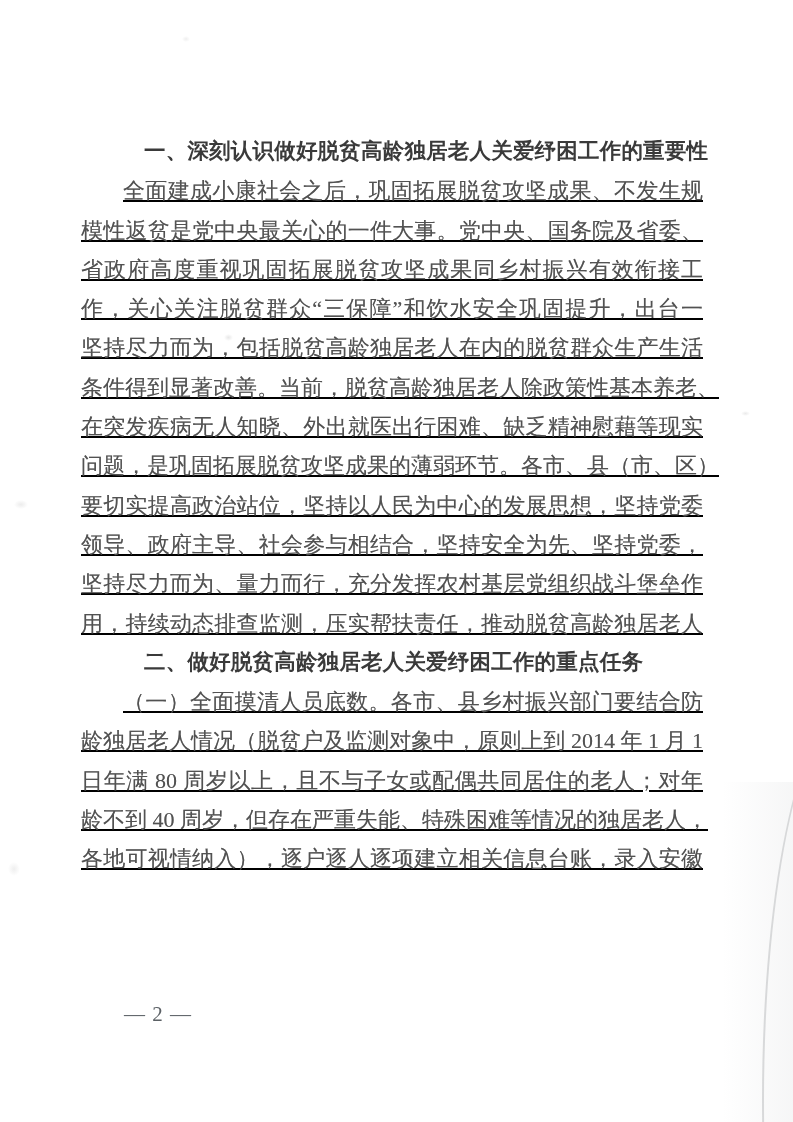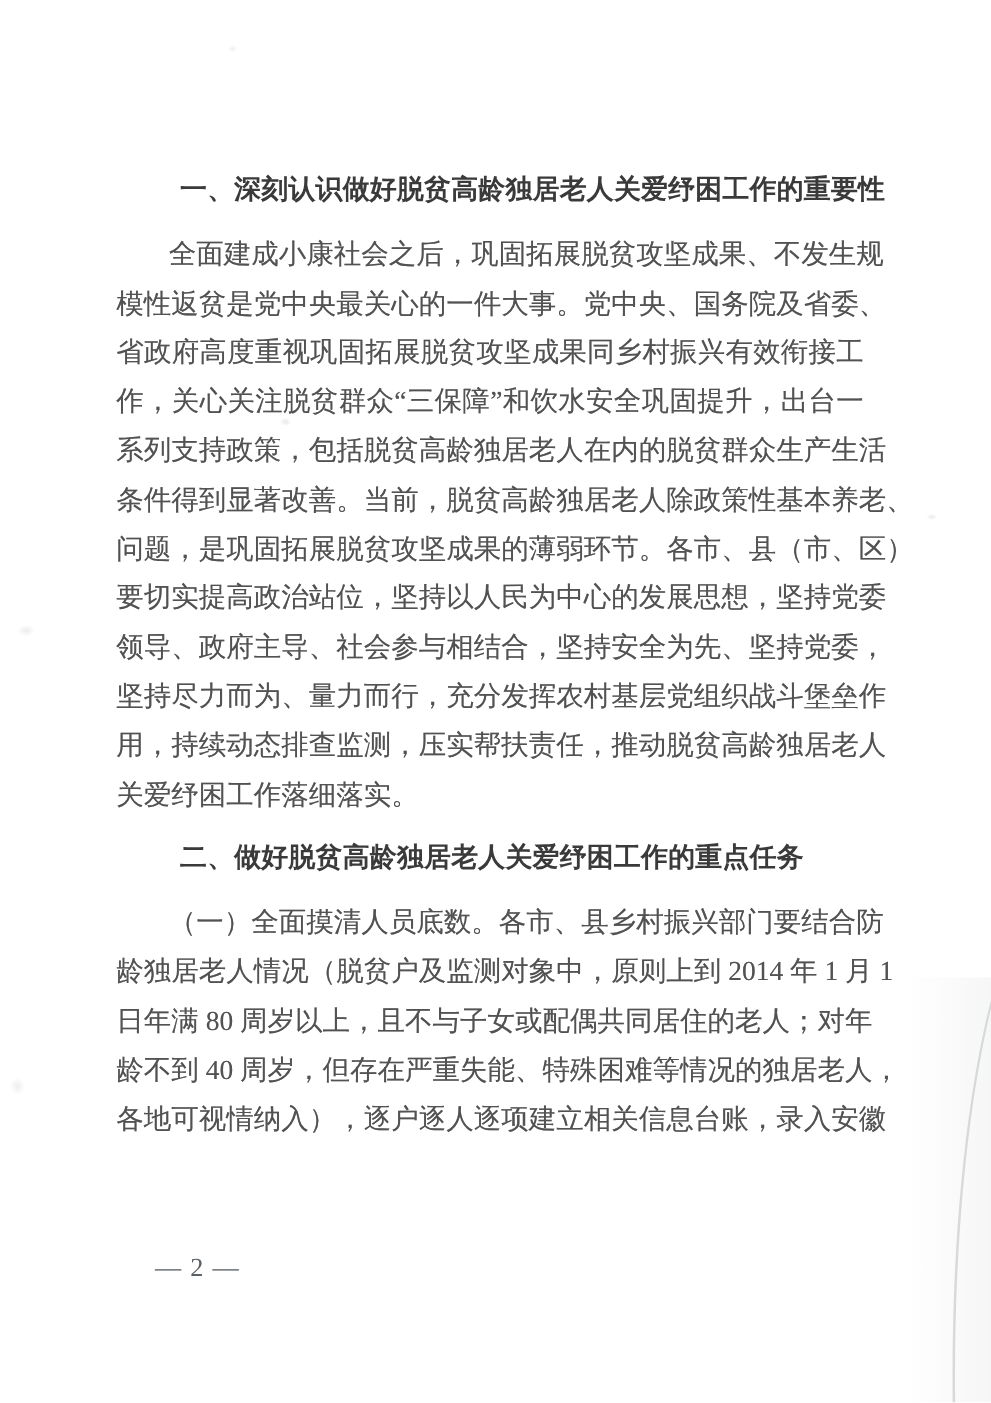--- a/index.html
+++ b/index.html
@@ -24,21 +24,21 @@
   .doc-heading {
     font-family: "Liberation Sans", "DejaVu Sans", sans-serif;
     font-weight: 700;
     font-size: 21.5px;
     line-height: 39.3px;
     color: var(--ink-heading, #3a3a3a);
     text-indent: 63px;
     white-space: nowrap;
     letter-spacing: 0.2px;
   }
-  .doc-paragraph { margin: 12px; }
+  .doc-paragraph { margin: 0; text-decoration: underline; }
   .doc-line {
     font-family: "Liberation Serif", "DejaVu Serif", serif;
     font-size: 22px;
     line-height: 39.3px;
     color: var(--ink, #525252);
     white-space: nowrap;
     text-align: justify;
     text-align-last: justify;
     text-shadow: 0 0 0.5px rgba(100,100,100,0.55);
   }
@@ -92,28 +92,28 @@
 <body>
 
 <div class="page">
   <div class="doc-body">
       <div class="doc-heading">一、深刻认识做好脱贫高龄独居老人关爱纾困工作的重要性</div>
       <div class="doc-paragraph">
         <div class="doc-line indent">全面建成小康社会之后，巩固拓展脱贫攻坚成果、不发生规</div>
         <div class="doc-line">模性返贫是党中央最关心的一件大事。党中央、国务院及省委、</div>
         <div class="doc-line">省政府高度重视巩固拓展脱贫攻坚成果同乡村振兴有效衔接工</div>
         <div class="doc-line">作，关心关注脱贫群众“三保障”和饮水安全巩固提升，出台一</div>
-        <div class="doc-line">系列支持政策，包括脱贫高龄独居老人在内的脱贫群众生产生活</div>
+        <div class="doc-line">坚持尽力而为，包括脱贫高龄独居老人在内的脱贫群众生产生活</div>
         <div class="doc-line">条件得到显著改善。当前，脱贫高龄独居老人除政策性基本养老、</div>
+        <div class="doc-line">在突发疾病无人知晓、外出就医出行困难、缺乏精神慰藉等现实</div>
         <div class="doc-line">问题，是巩固拓展脱贫攻坚成果的薄弱环节。各市、县（市、区）</div>
         <div class="doc-line">要切实提高政治站位，坚持以人民为中心的发展思想，坚持党委</div>
         <div class="doc-line">领导、政府主导、社会参与相结合，坚持安全为先、坚持党委，</div>
         <div class="doc-line">坚持尽力而为、量力而行，充分发挥农村基层党组织战斗堡垒作</div>
         <div class="doc-line">用，持续动态排查监测，压实帮扶责任，推动脱贫高龄独居老人</div>
-        <div class="doc-line short-last">关爱纾困工作落细落实。</div>
       </div>
       <div class="doc-heading">二、做好脱贫高龄独居老人关爱纾困工作的重点任务</div>
       <div class="doc-paragraph">
         <div class="doc-line indent">（一）全面摸清人员底数。各市、县乡村振兴部门要结合防</div>
         <div class="doc-line">龄独居老人情况（脱贫户及监测对象中，原则上到 2014 年 1 月 1</div>
         <div class="doc-line">日年满 80 周岁以上，且不与子女或配偶共同居住的老人；对年</div>
         <div class="doc-line">龄不到 40 周岁，但存在严重失能、特殊困难等情况的独居老人，</div>
         <div class="doc-line">各地可视情纳入），逐户逐人逐项建立相关信息台账，录入安徽</div>
       </div>
     </div>

